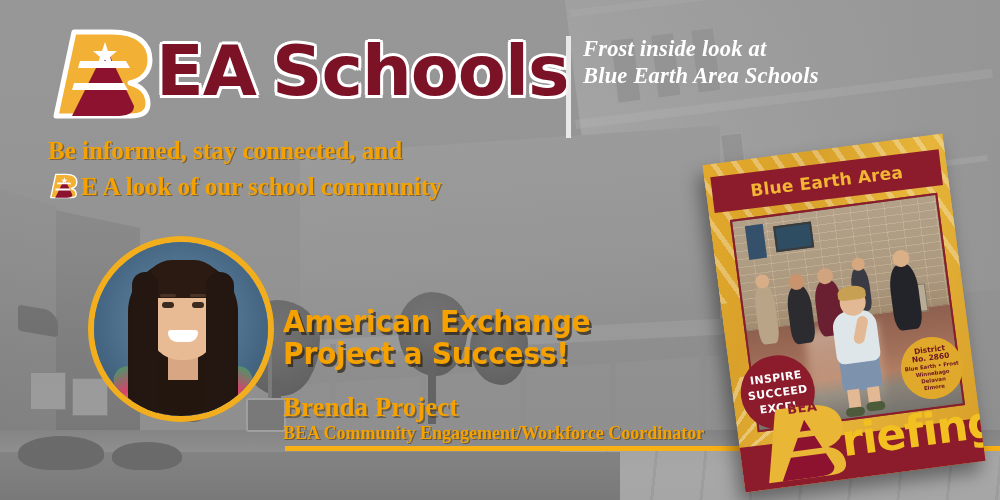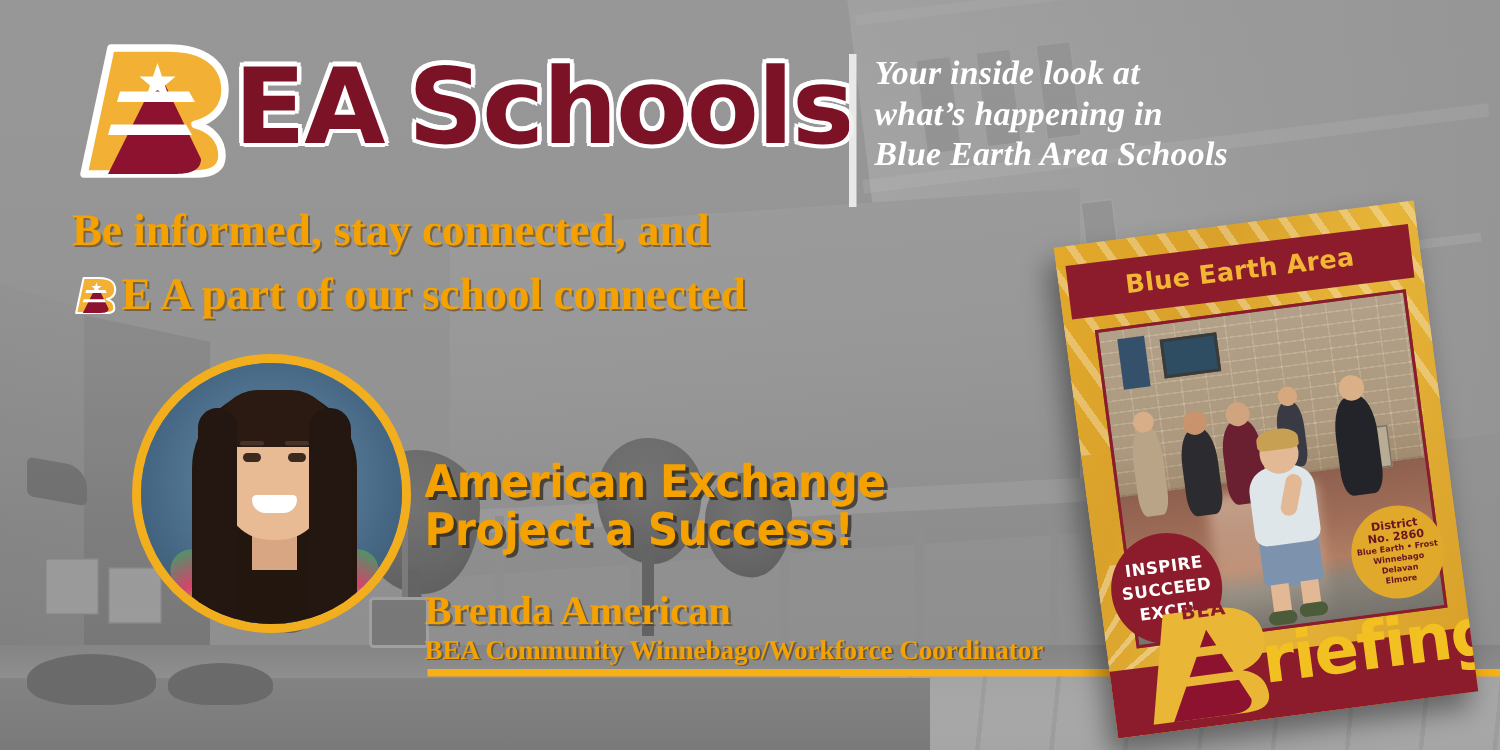--- a/index.html
+++ b/index.html
@@ -57,21 +57,21 @@
     text-shadow:
       -2.5px -2.5px 0 #fff, 2.5px -2.5px 0 #fff, -2.5px 2.5px 0 #fff, 2.5px 2.5px 0 #fff,
       0 -3px 0 #fff, 0 3px 0 #fff, -3px 0 0 #fff, 3px 0 0 #fff;
   }
   .rule-vert{position:absolute;left:566px;top:36px;width:5px;height:102px;background:#efefef;opacity:.92;}
   .tagline{position:absolute;left:583px;top:36px;width:300px;
     font-family:"Liberation Serif", serif;font-style:italic;font-weight:bold;
     font-size:22.5px;line-height:1.19;color:#ffffff;letter-spacing:.2px;}
 
   .subline{position:absolute;left:48px;top:133px;width:560px;
-    font-family:"Liberation Serif", serif;font-weight:bold;font-size:30px;line-height:1.42;
+    font-family:"Liberation Serif", serif;font-weight:bold;font-size:25px;line-height:1.42;
     color:#F5A200;text-shadow:1.4px 1.4px 0 rgba(95,60,10,.55);}
   .subline .row2{display:flex;align-items:center;gap:2px;}
 
   
   .mini-b{display:inline-block;position:relative;width:31px;height:30px;vertical-align:-7px;}
 
   
   .portrait{position:absolute;left:88px;top:236px;width:186px;height:186px;border-radius:50%;
     border:6px solid #F2AE1C;overflow:hidden;background:#5a7f9c;box-sizing:border-box;}
   .pz{position:absolute;}
@@ -209,38 +209,37 @@
       </svg>
     </div>
     <div style="margin-left:-2px;margin-top:8px;">
       <span class="insider-word">EA</span><span class="insider-word" style="margin-left:16px;">Schools</span>
     </div>
   </div>
 
   <div class="rule-vert"></div>
 
   <div class="tagline">
-    <div>Your inside look at</div>
-    <div>what’s happening in</div>
+    <div>Frost inside look at</div>
     <div>Blue Earth Area Schools</div>
   </div>
 
   <div class="subline">
     <div>Be informed, stay connected, and</div>
     <div class="row2">
       <span class="mini-b">
         <svg width="31" height="30" viewBox="0 0 112 92">
           <path d="M10 88 L28 4 L66 4 C92 4 104 16 104 32 C104 44 96 52 84 55 C96 58 102 66 102 76 C102 84 96 88 84 88 Z" fill="#F2B134" stroke="#ffffff" stroke-width="5" stroke-linejoin="round"></path>
           <path d="M60 20 L88 78 C88 86 80 88 70 88 L26 88 Z" fill="#8C1230"></path>
           <path d="M32 40 L84 40 L80 33 L34 33 Z" fill="#ffffff"></path>
           <path d="M26 62 L82 62 L78 55 L28 55 Z" fill="#ffffff"></path>
           <path d="M59 14 l3 9 9 0 -7 6 3 9 -8 -6 -8 6 3 -9 -7 -6 9 0 z" fill="#ffffff"></path>
         </svg>
       </span>
-      <span>E A part of our school connected</span>
+      <span>E A look of our school community</span>
     </div>
   </div>
 
   <div class="portrait">
     <div class="pz" style="inset:0;background:radial-gradient(circle at 50% 45%,#6f93ad 0%,#4f728f 45%,#33506a 100%);"></div>
     <div class="pz" style="left:24px;top:126px;width:130px;height:70px;background:#9a9a9e;border-radius:46px 46px 0 0;"></div>
     <div class="pz" style="left:22px;top:124px;width:28px;height:62px;background:linear-gradient(160deg,#39a06a,#d8426a 40%,#e0b23a 70%,#3c7fb0);border-radius:14px;transform:rotate(-8deg);"></div>
     <div class="pz" style="left:128px;top:124px;width:28px;height:62px;background:linear-gradient(200deg,#39a06a,#d8426a 40%,#e0b23a 70%,#3c7fb0);border-radius:14px;transform:rotate(8deg);"></div>
     <div class="pz" style="left:34px;top:18px;width:110px;height:168px;background:#23160f;border-radius:52px 52px 24px 24px;"></div>
     <div class="pz" style="left:74px;top:104px;width:30px;height:34px;background:#d8a683;"></div>
@@ -249,22 +248,22 @@
     <div class="pz" style="left:38px;top:30px;width:26px;height:150px;background:#241610;border-radius:14px;"></div>
     <div class="pz" style="left:112px;top:30px;width:28px;height:152px;background:#241610;border-radius:14px;"></div>
     <div class="pz" style="left:68px;top:60px;width:12px;height:6px;background:#3a2a20;border-radius:6px;"></div>
     <div class="pz" style="left:98px;top:60px;width:12px;height:6px;background:#3a2a20;border-radius:6px;"></div>
     <div class="pz" style="left:66px;top:52px;width:16px;height:3px;background:#4a3326;border-radius:3px;"></div>
     <div class="pz" style="left:96px;top:52px;width:16px;height:3px;background:#4a3326;border-radius:3px;"></div>
     <div class="pz" style="left:74px;top:88px;width:30px;height:12px;background:#fff;border-radius:4px 4px 12px 12px;"></div>
   </div>
 
   <div class="headline">American Exchange Project a Success!</div>
-  <div class="byname">Brenda American</div>
-  <div class="byrole">BEA Community Winnebago/Workforce Coordinator</div>
+  <div class="byname">Brenda Project</div>
+  <div class="byrole">BEA Community Engagement/Workforce Coordinator</div>
   <div class="goldrule"></div>
 
   <div class="magwrap">
     <div class="mag">
       <div class="mag-rays"></div>
       <div class="mag-rays2"></div>
 
       <div class="mag-band">
         <span>Blue Earth Area Schools</span>
       </div>

